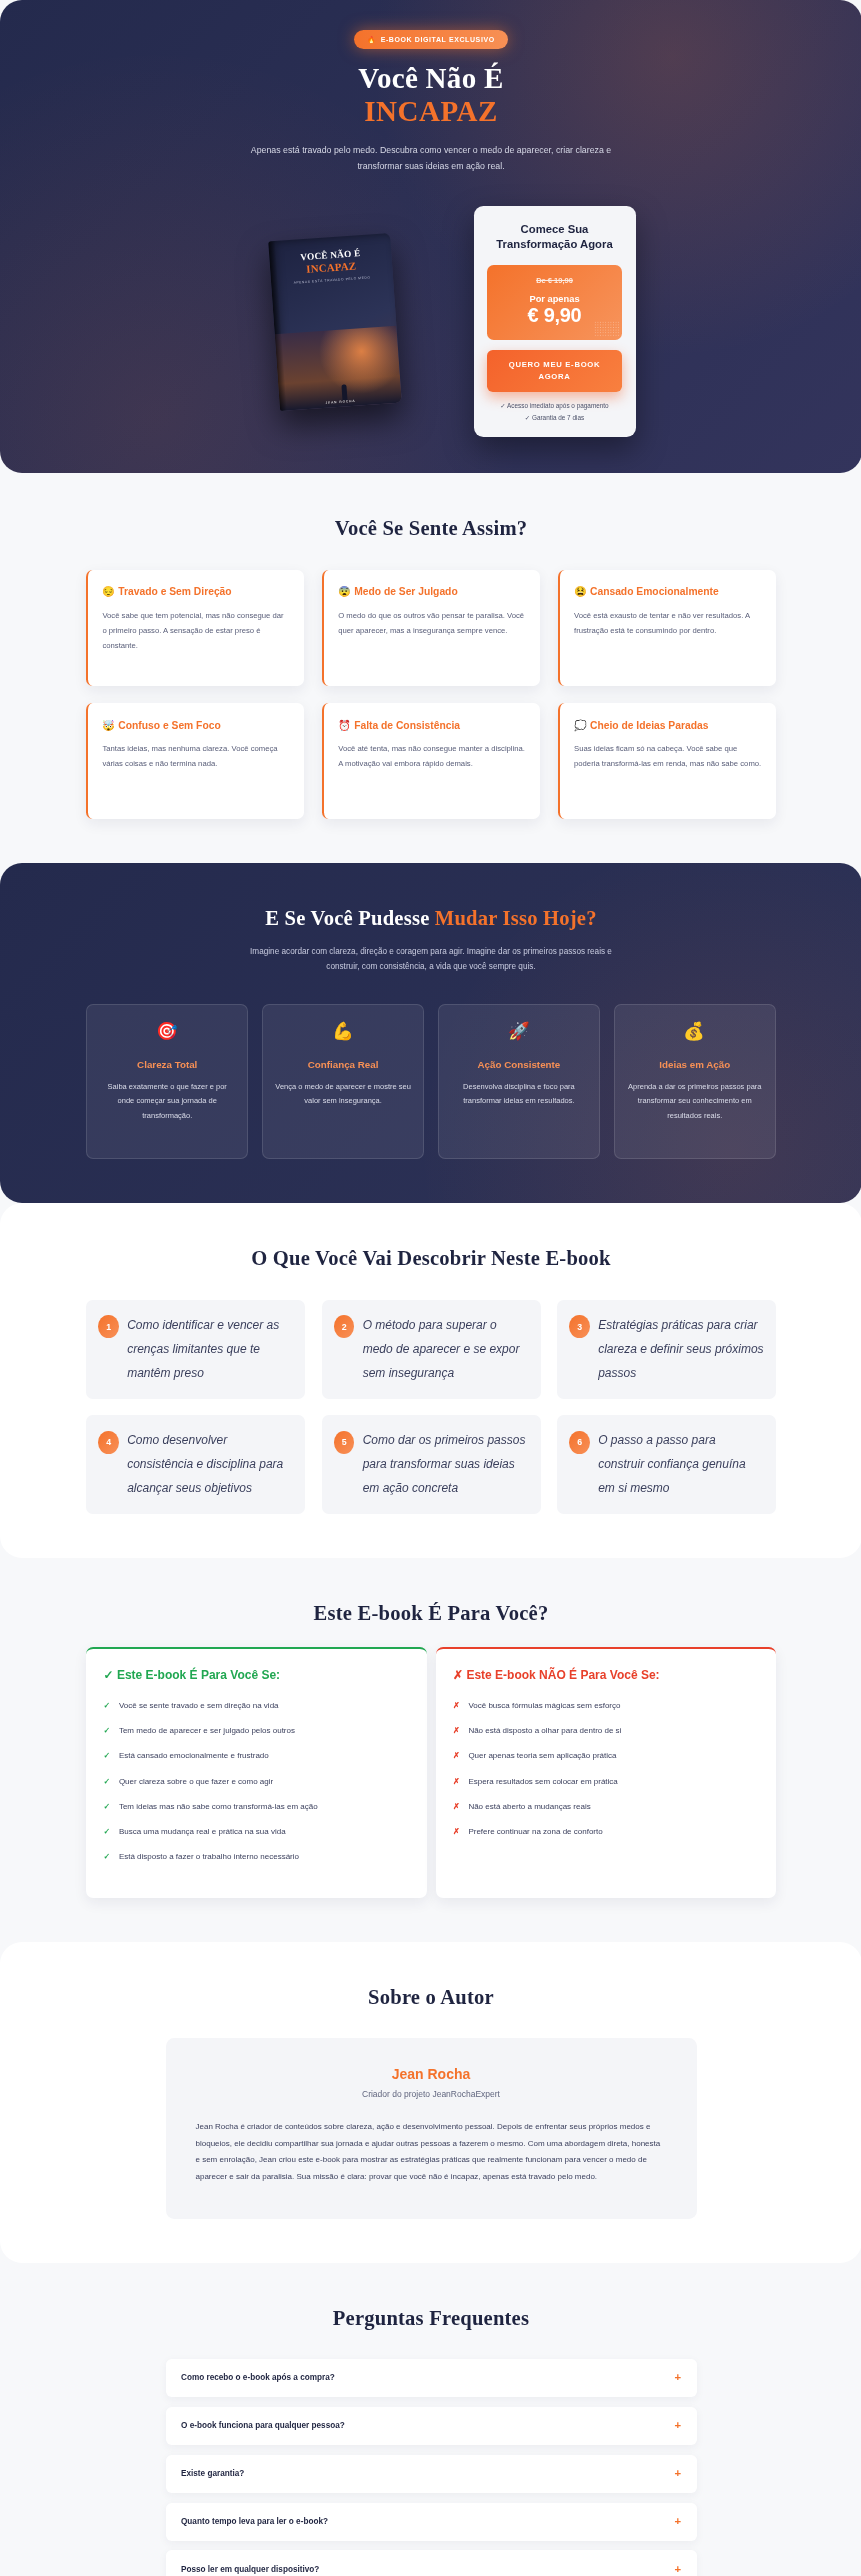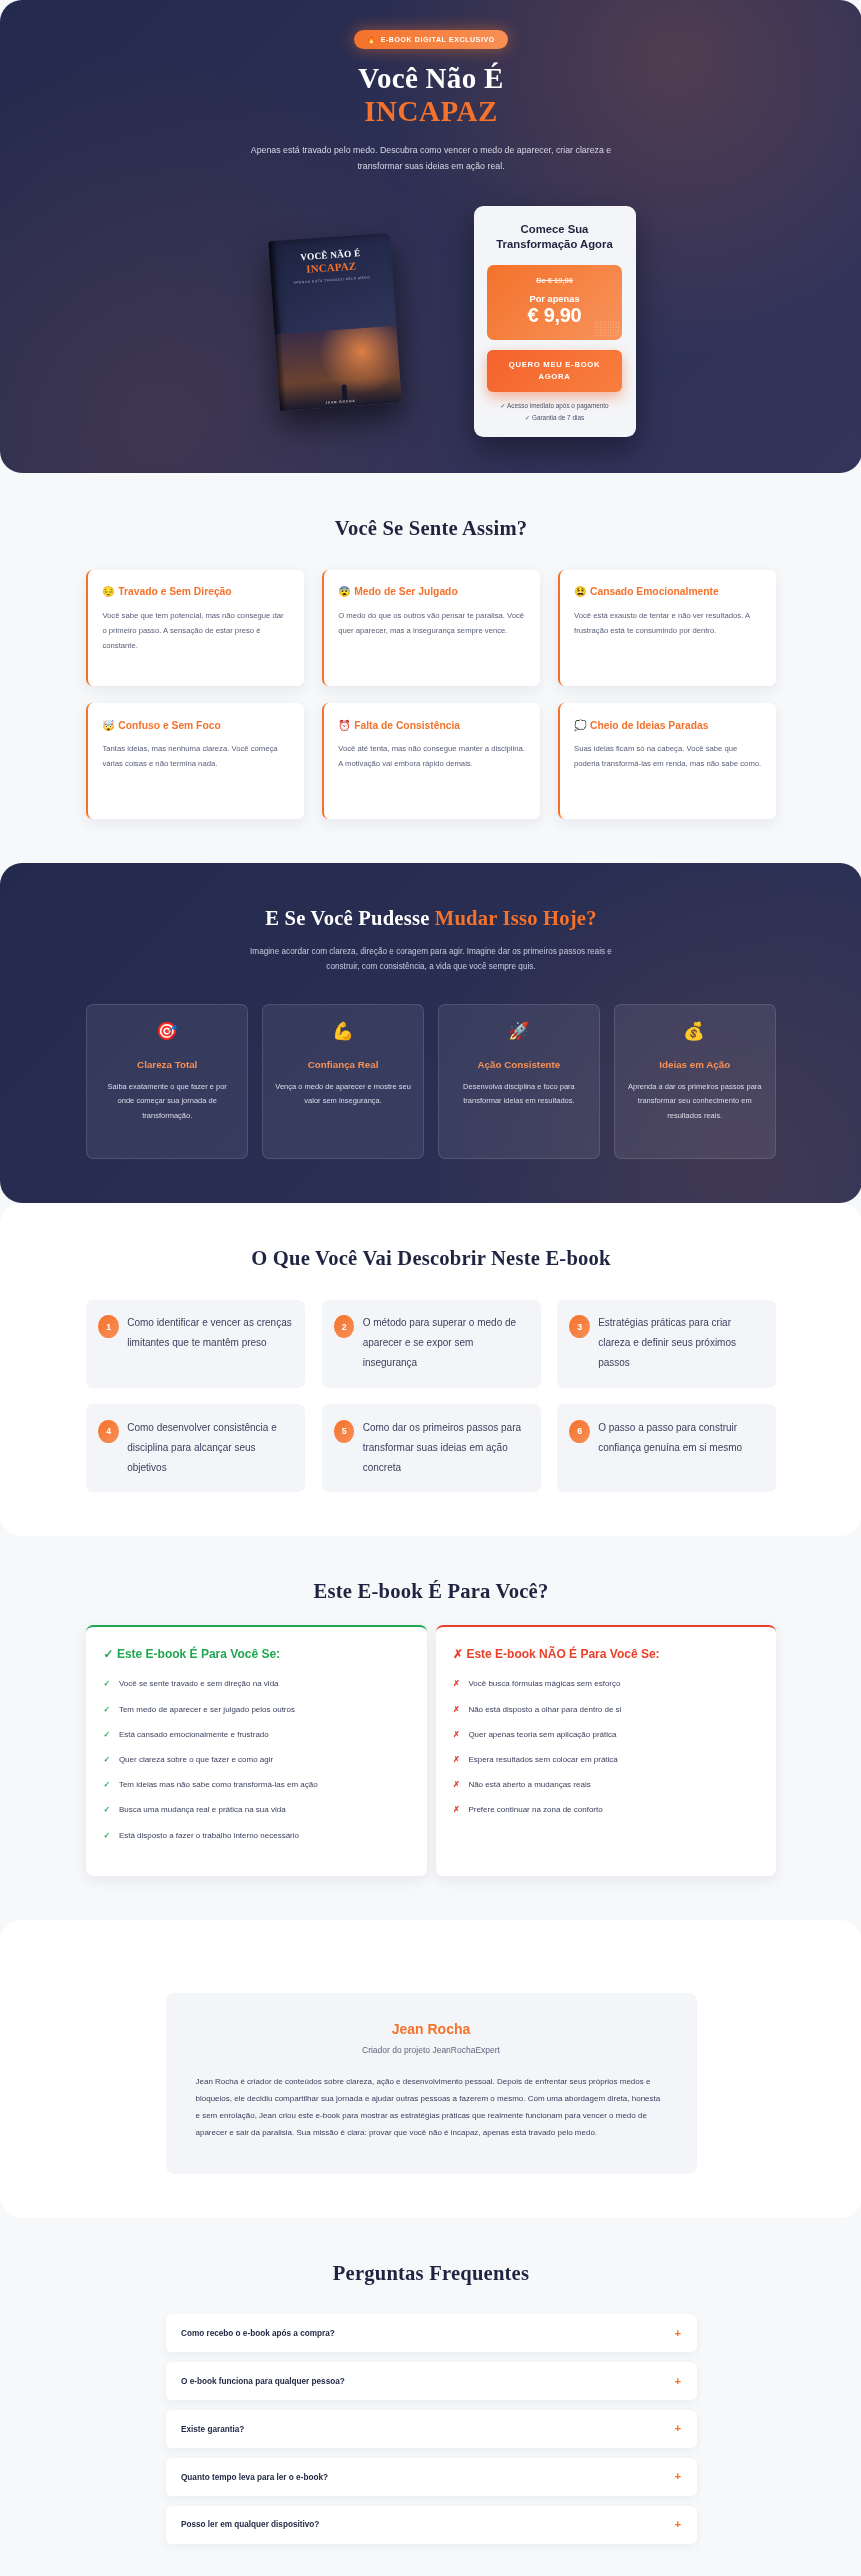--- a/index.html
+++ b/index.html
@@ -155,21 +155,21 @@
   
   .disc-grid { display:grid;grid-template-columns:repeat(3,1fr);gap:16.5px;margin-top:30px; }
   .disc-card { background:#f4f5f8;border-radius:6.7px;padding:13.4px 12.4px;display:flex;gap:8.2px;
     min-height:88px; }
   .disc-num {
     flex:0 0 20.6px;height:23px;border-radius:50%;
     background:linear-gradient(135deg,#F4722B,#F89058);
     color:#fff;font-weight:bold;font-size:8.8px;display:flex;align-items:center;
     justify-content:center;margin-top:2.1px;
   }
-  .disc-card p { color:#3a3f5c;font-size:10px;line-height:2.0; }
+  .disc-card p { color:#3a3f5c;font-size:12px;line-height:2.0;font-style:italic; }
 
   
   .fy-grid { display:grid;grid-template-columns:1fr 1fr;gap:9px;margin-top:22px; }
   .fy-card { background:#fff;border-radius:7.2px;padding:18.5px 17.5px 21.6px;
     box-shadow:0 4.1px 13.4px rgba(30,35,70,.07); }
   .fy-card.yes { border-top:2.1px solid #21A751; }
   .fy-card.no  { border-top:2.1px solid #E8402A; }
   .fy-card h4 { font-size:12px;font-weight:bold;line-height:1.35; }
   .fy-card.yes h4 { color:#21A751; }
   .fy-card.no  h4 { color:#E8402A; }
@@ -404,20 +404,21 @@
               <span>Prefere continuar na zona de conforto</span>
             </li>
         </ul>
       </div>
     </div>
   </div>
 </section>
 
 <section style="background:#fff;">
   <div class="container">
+    <h2 class="sec-title">Sobre o Autor</h2>
     <div class="author-card">
       <div class="author-name">Jean Rocha</div>
       <div class="author-role">Criador do projeto JeanRochaExpert</div>
       <p class="author-bio">Jean Rocha é criador de conteúdos sobre clareza, ação e desenvolvimento pessoal. Depois de enfrentar seus próprios medos e bloqueios, ele decidiu compartilhar sua jornada e ajudar outras pessoas a fazerem o mesmo. Com uma abordagem direta, honesta e sem enrolação, Jean criou este e-book para mostrar as estratégias práticas que realmente funcionam para vencer o medo de aparecer e sair da paralisia. Sua missão é clara: provar que você não é incapaz, apenas está travado pelo medo.</p>
     </div>
   </div>
 </section>
 
 <section style="background:#f7f8fa;">
   <div class="container">

